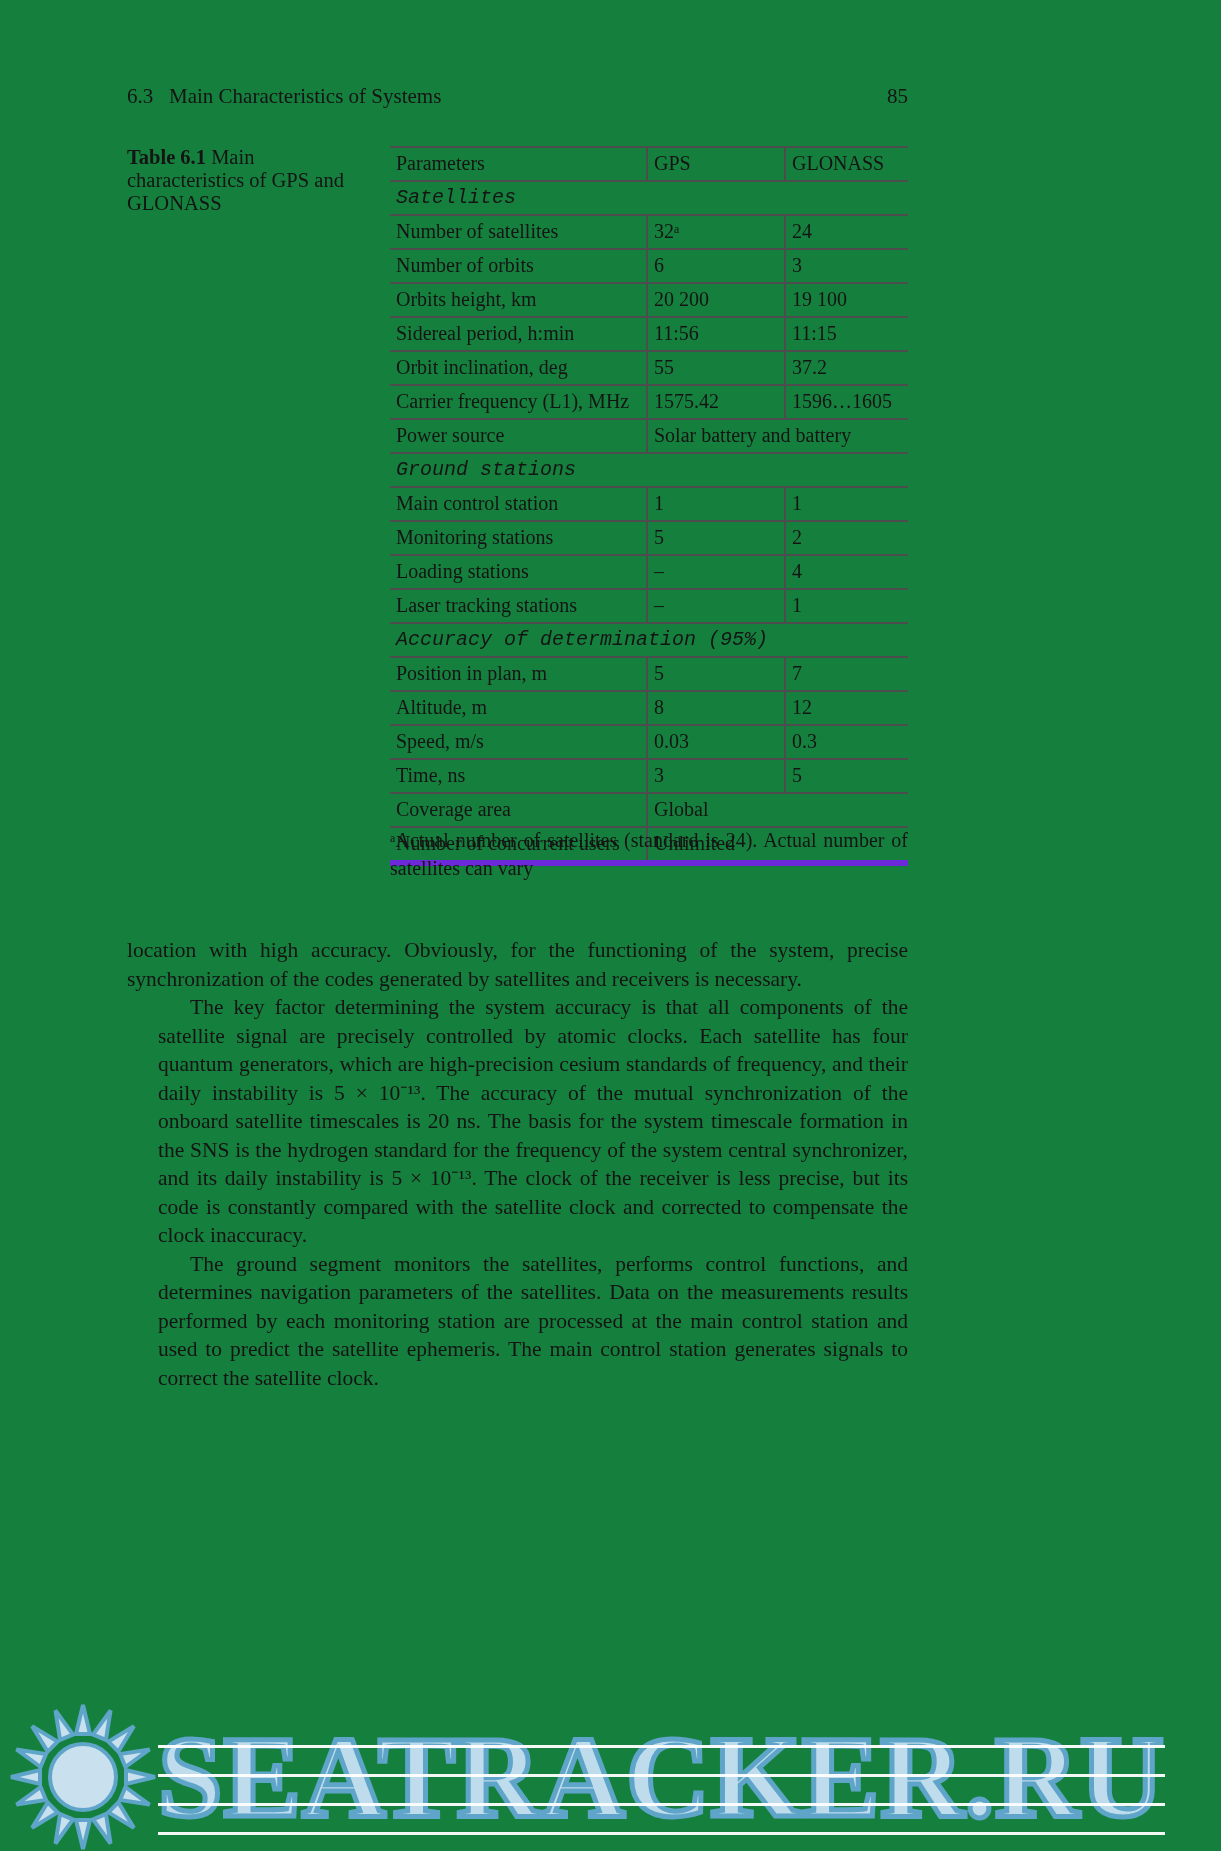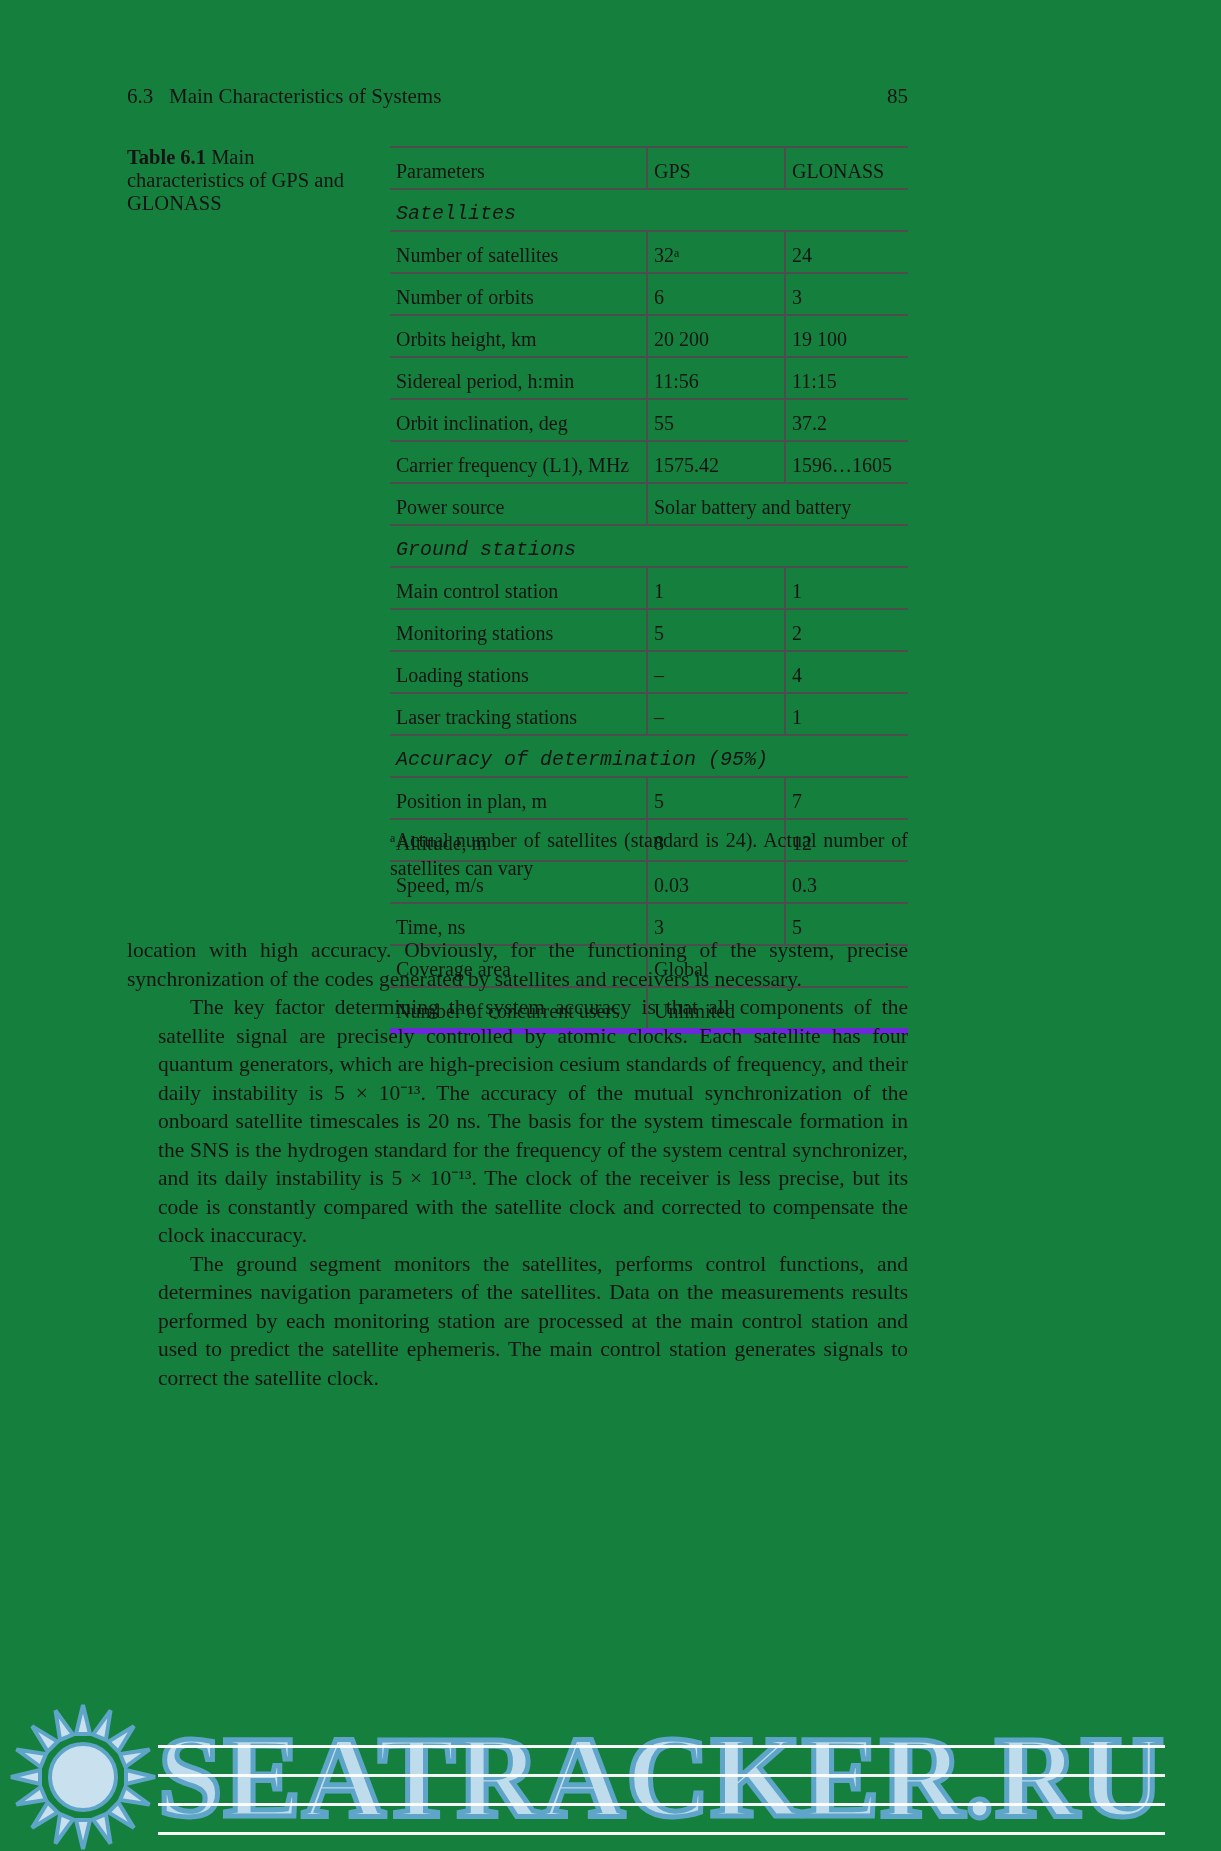--- a/index.html
+++ b/index.html
@@ -43,21 +43,21 @@
     border-collapse: collapse;
     width: 518px;
     font-size: 20px;
     table-layout: fixed;
   }
   .tbl col.c1 { width: 257px; }
   .tbl col.c2 { width: 138px; }
   .tbl col.c3 { width: 123px; }
   .tbl td, .tbl th {
     border-top: 2px solid #4d4d4d;
-    padding: 12px 6px 5px 6px;
+    padding: 4px 6px 5px 6px;
     text-align: left;
     font-weight: 400;
     vertical-align: top;
     overflow: hidden;
     white-space: nowrap;
   }
   .tbl tr.last td { border-bottom: 6px solid #6d28d9; }
   .tbl .vline { border-left: 2px solid #4d4d4d; margin-left: 8px; }
   .tbl tr.section td { font-style: italic; font-family: Liberation Mono, monospace; }
 

